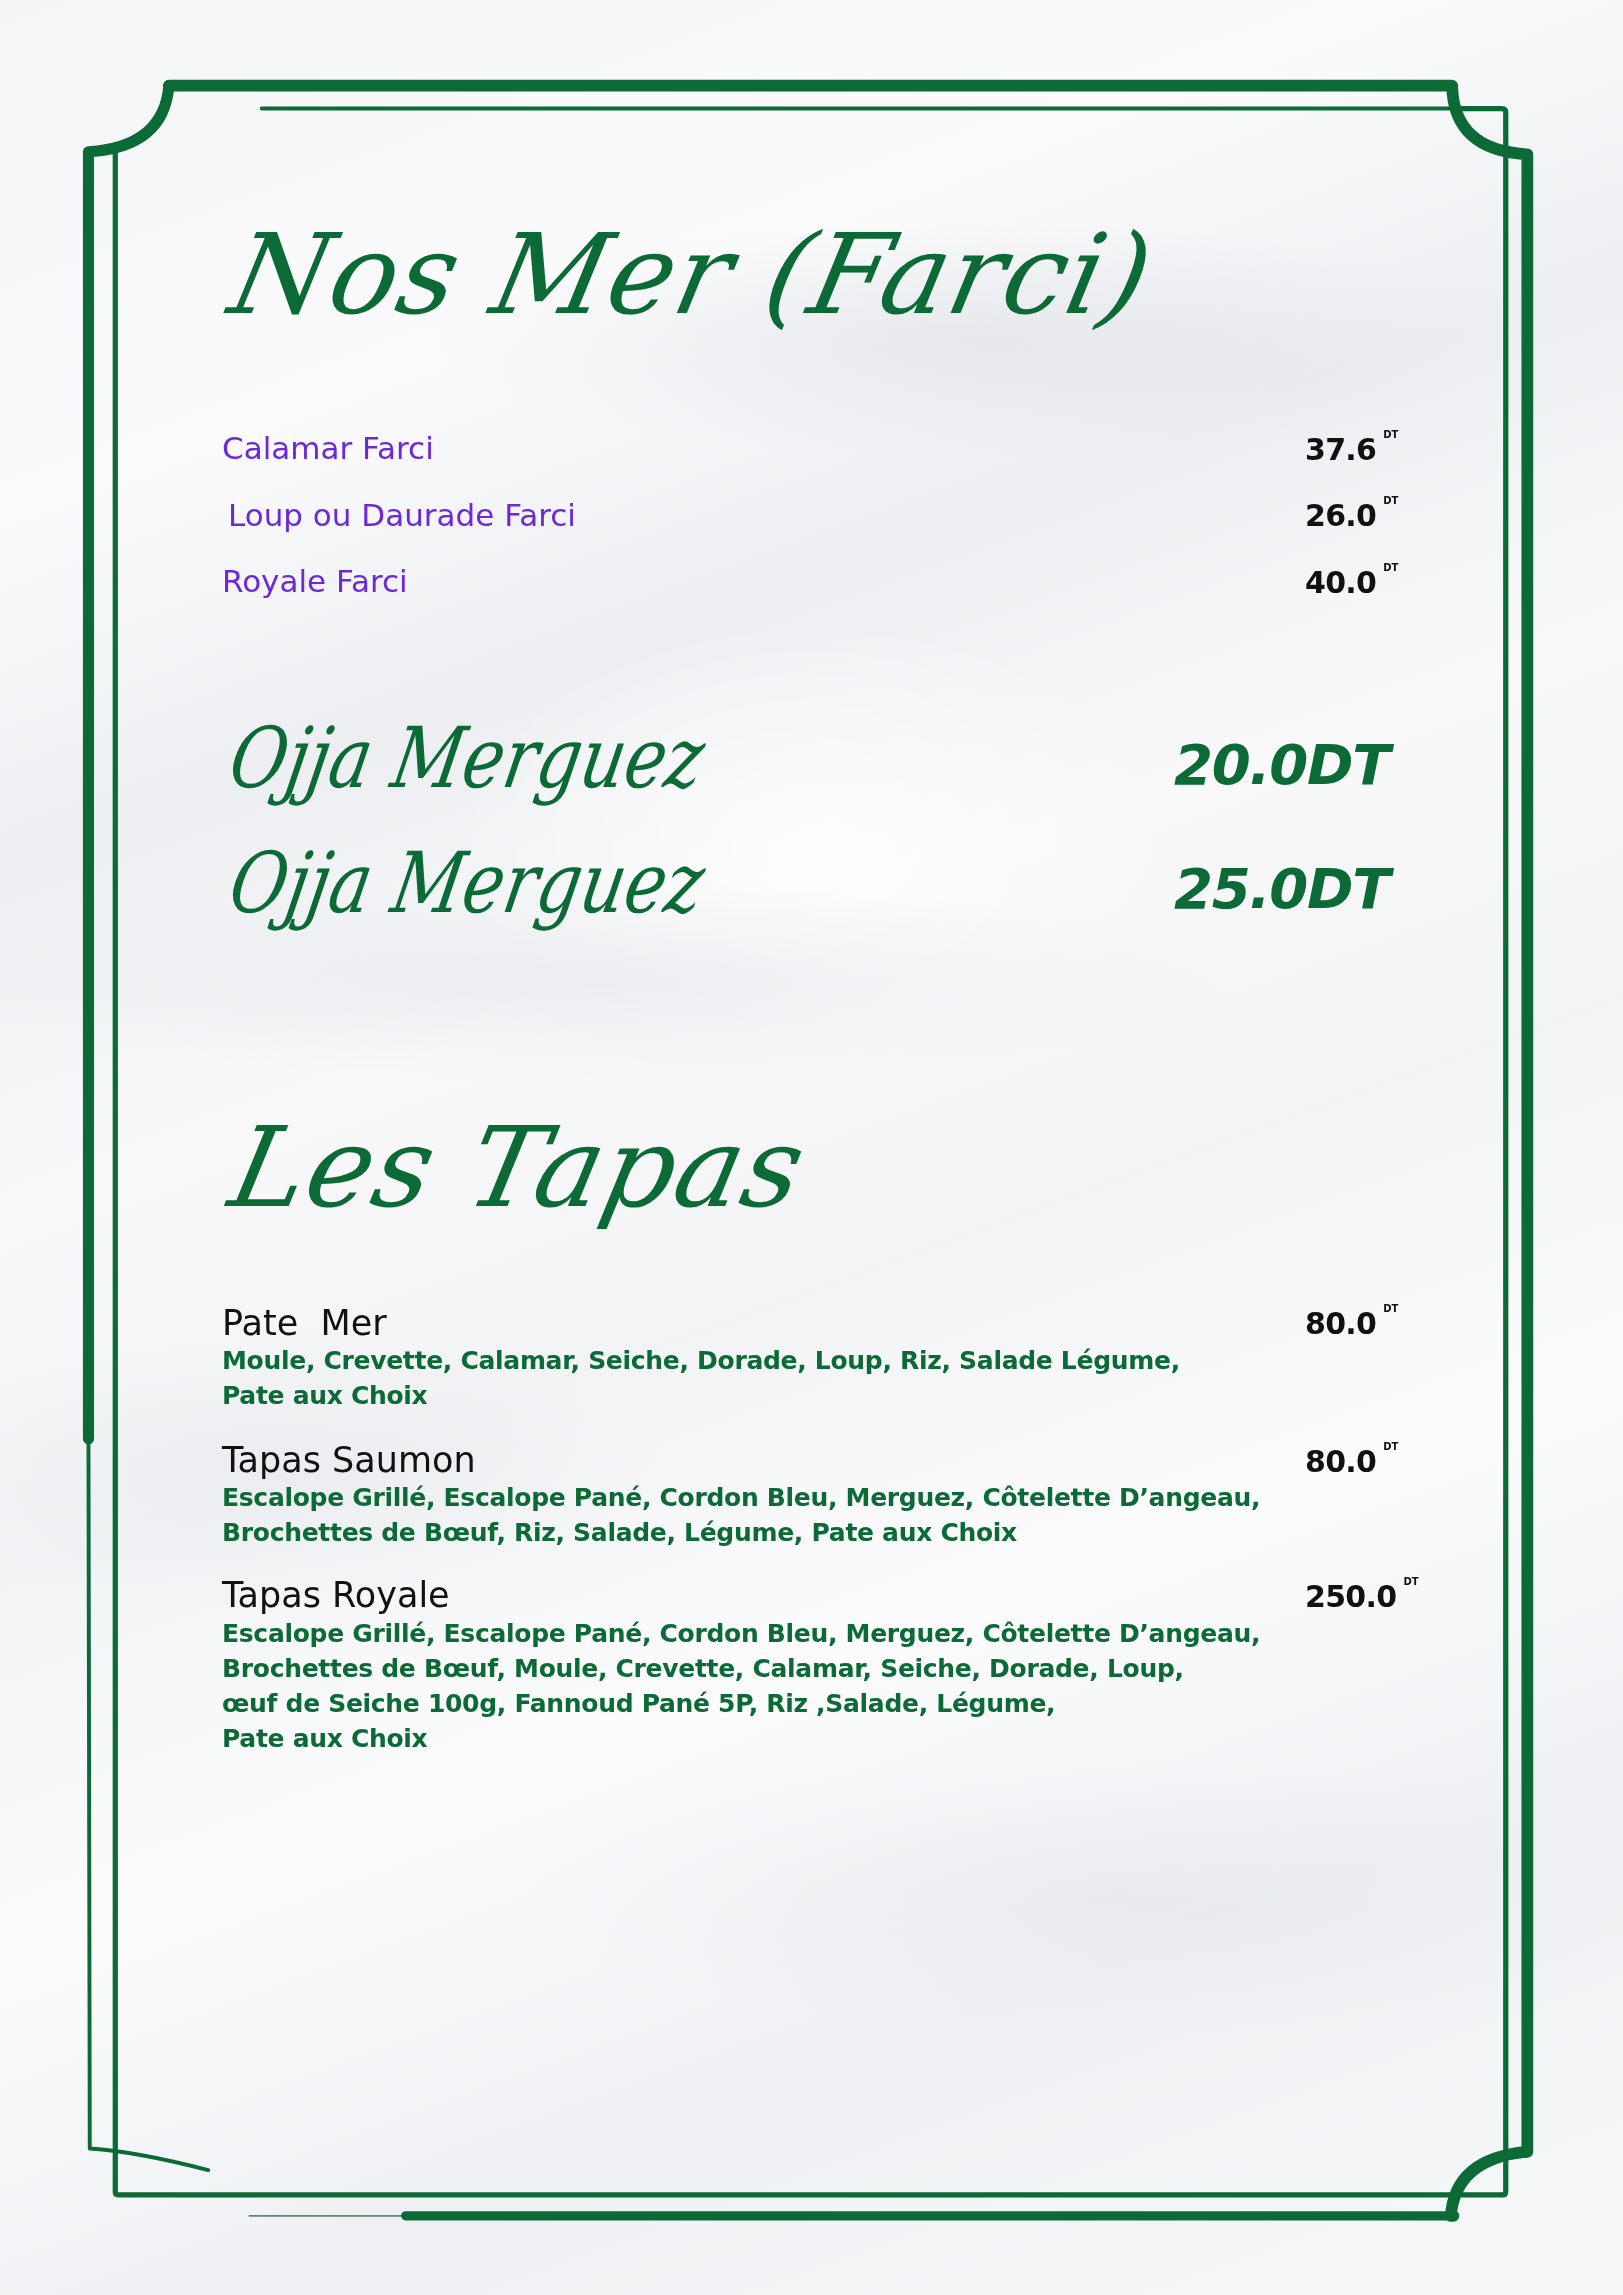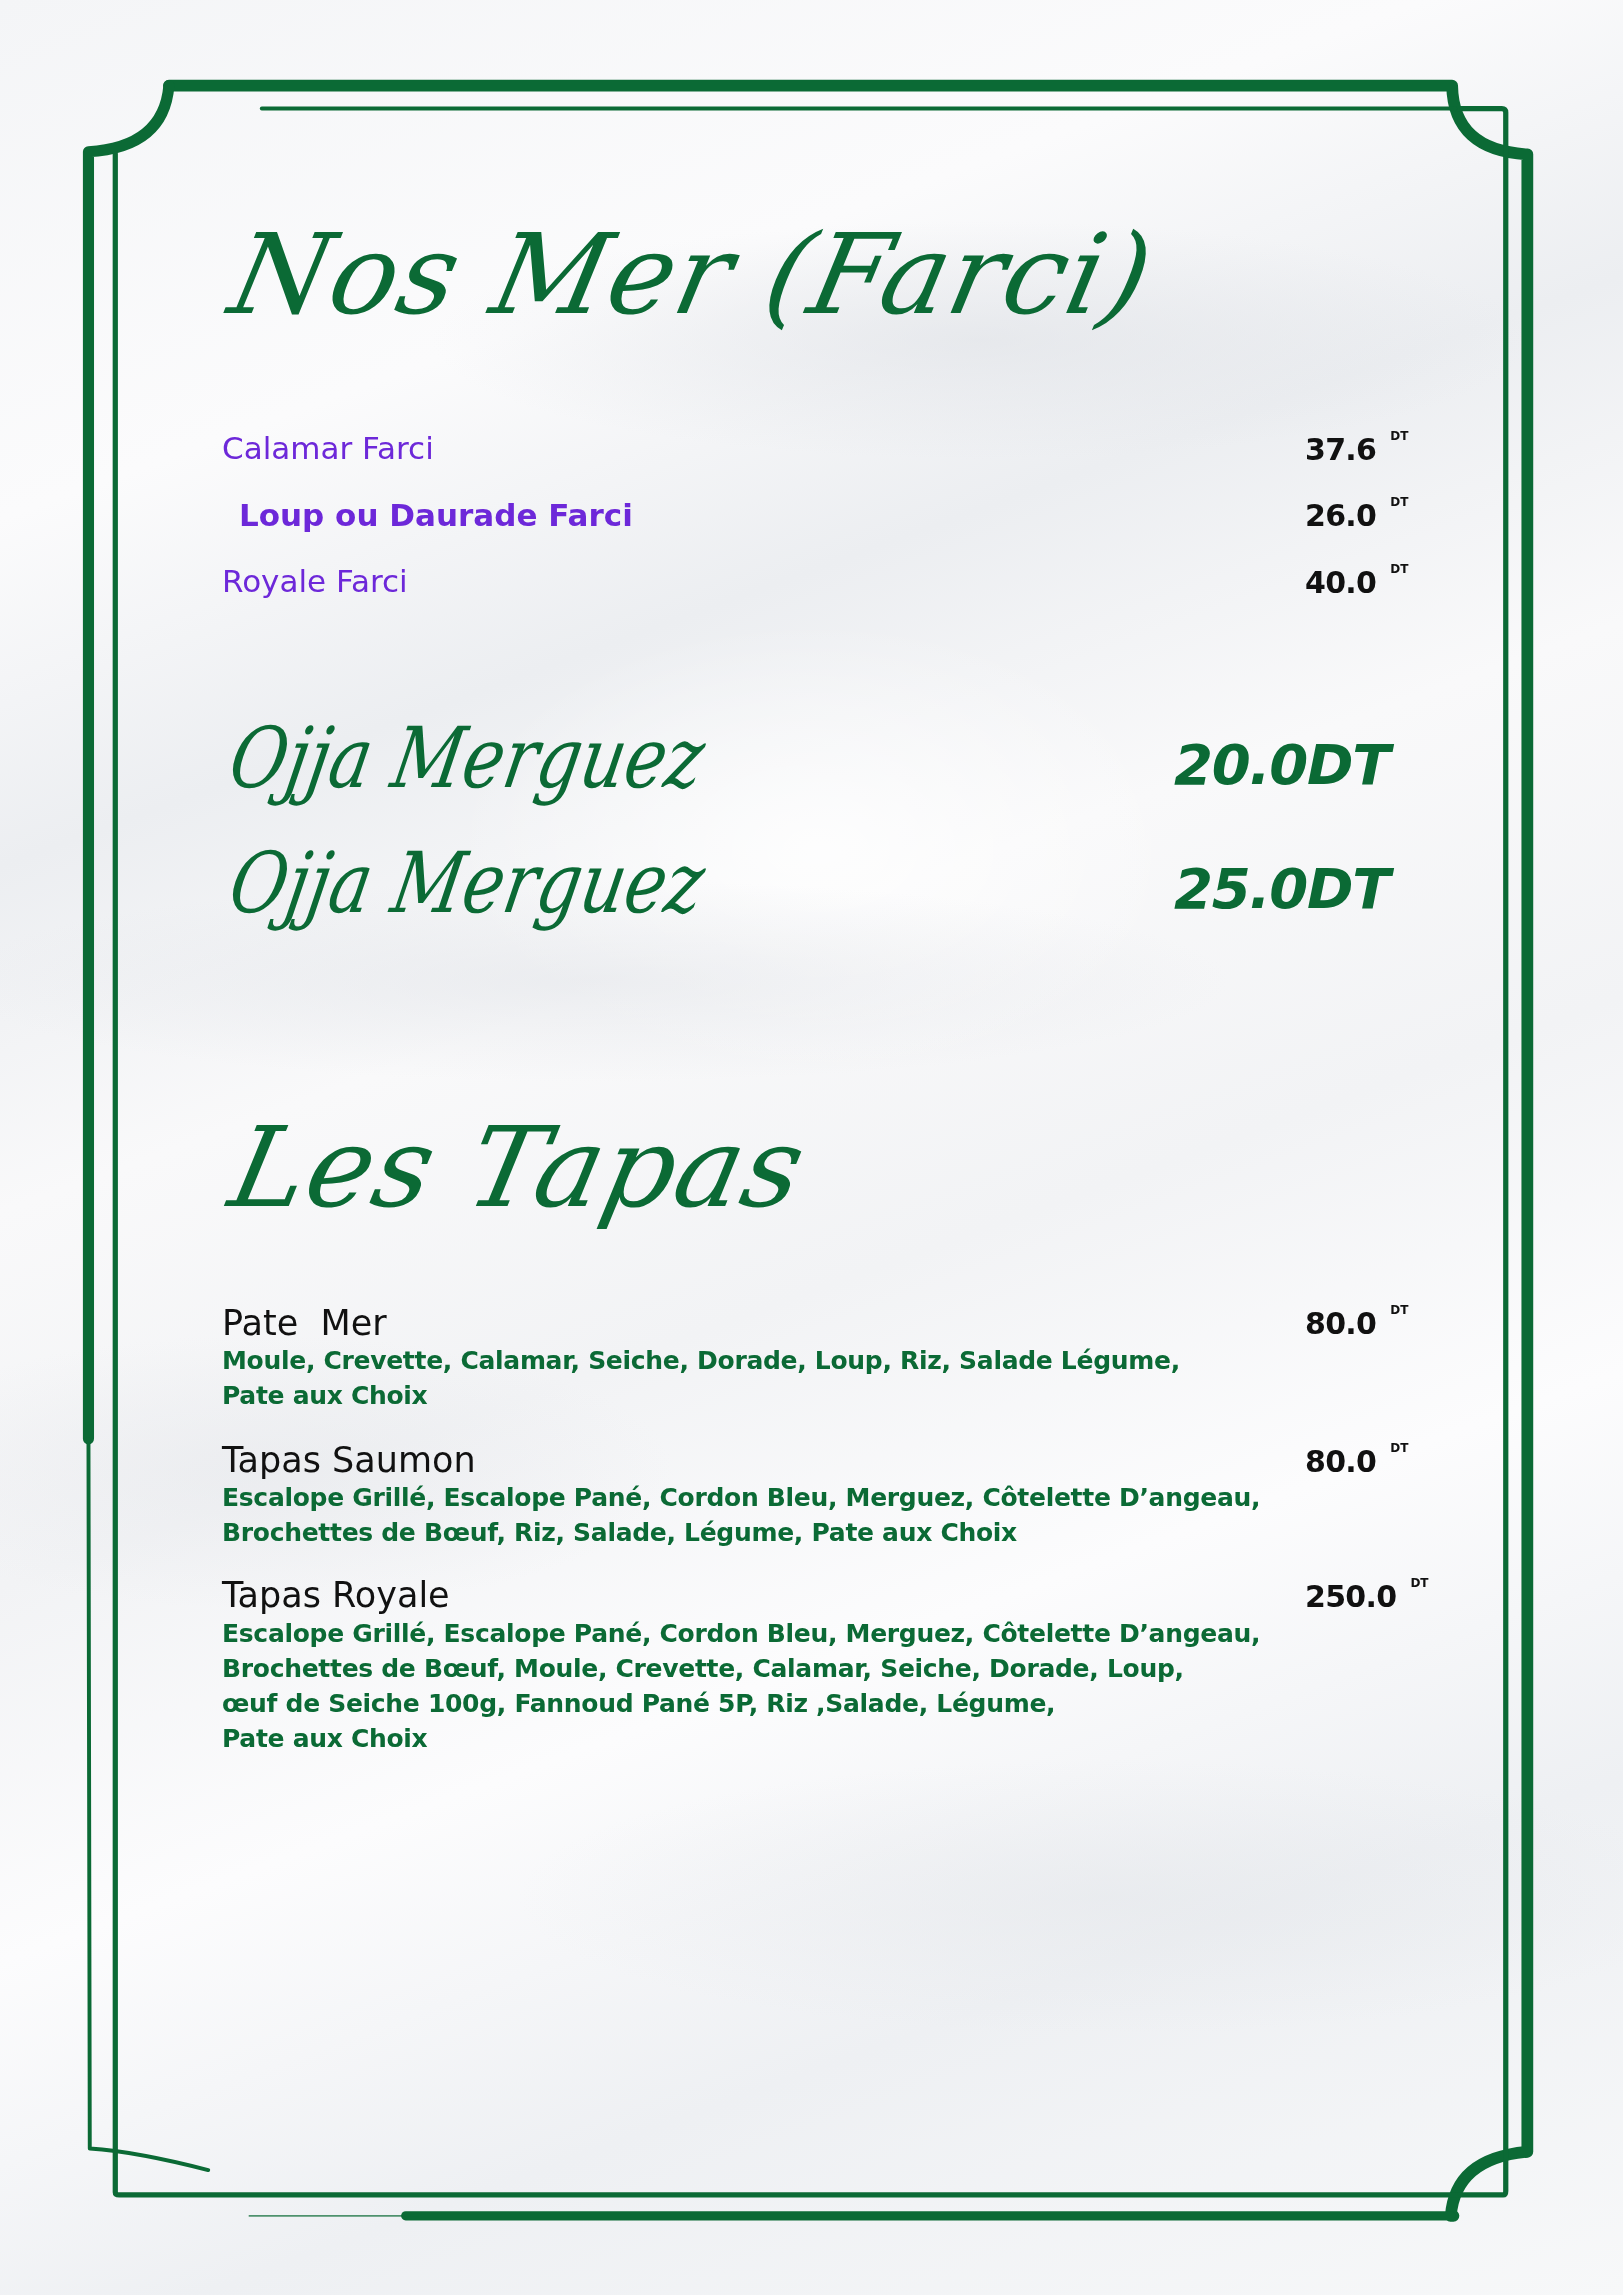--- a/index.html
+++ b/index.html
@@ -19,21 +19,21 @@
   }
   svg.frame { position: absolute; left: 0; top: 0; }
   .abs { position: absolute; }
   .script {
     font-family: "DejaVu Serif", serif; font-style: italic; color: #0b6a35;
     font-weight: normal; letter-spacing: 1.3px; white-space: nowrap;
   }
   .title-lg { font-size: 111px; line-height: 1; transform: skewX(-12deg); transform-origin: left bottom; }
   .item-name { font-family: "DejaVu Sans", sans-serif; font-size: 31px; color: #6d28d9; font-weight: 500; white-space: nowrap; }
   .price { font-family: "DejaVu Sans", sans-serif; font-size: 30px; color: #111; font-weight: bold; white-space: nowrap; letter-spacing: -0.7px; }
-  .price sup { font-size: 12px; vertical-align: top; position: relative; top: -2.6px; margin-left: 14px; letter-spacing: 0; }
+  .price sup { font-size: 10px; vertical-align: top; position: relative; top: -2.6px; margin-left: 7px; letter-spacing: 0; }
   .ojja-name { font-family: "DejaVu Serif", serif; font-style: italic; color: #0b6a35; font-size: 84px; line-height: 1; transform: skewX(-10deg) scaleX(0.82); transform-origin: left bottom; white-space: nowrap; }
   .ojja-price { font-family: "DejaVu Sans", sans-serif; font-style: italic; font-weight: bold; color: #0b6a35; font-size: 56px; line-height: 1; white-space: nowrap; letter-spacing: -1.3px; }
   .tapas-name { font-family: "DejaVu Sans", sans-serif; font-size: 35px; color: #111; white-space: pre; line-height: 1; }
   .tapas-desc { font-family: "DejaVu Sans", sans-serif; font-size: 25px; color: #0b6a35; font-weight: 600; line-height: 35px; white-space: pre-line; letter-spacing: -0.3px; }
 </style>
 </head>
 <body>
 
 <div class="silk"></div>
 
@@ -50,21 +50,21 @@
   </g>
 
   <path d="M 380 3388 L 640 3388" stroke="#0b6a35" stroke-width="3" opacity="0.7"></path>
 </svg>
 
 <div class="abs script title-lg" style="left:222px; top:219px;">Nos Mer (Farci)</div>
 
 <div class="abs item-name" style="left:222px; top:430px;">Calamar Farci</div>
 <div class="abs price" style="left:1305px; top:432px;"><span>37.6</span><sup>DT</sup></div>
 
-<div class="abs item-name" style="left:239px; top:497px;font-weight:bold;">Loup ou Daurade Farci</div>
+<div class="abs item-name" style="left:228px; top:497px;">Loup ou Daurade Farci</div>
 <div class="abs price" style="left:1305px; top:498px;"><span>26.0</span><sup>DT</sup></div>
 
 <div class="abs item-name" style="left:222px; top:563px;">Royale Farci</div>
 <div class="abs price" style="left:1305px; top:565px;"><span>40.0</span><sup>DT</sup></div>
 
 <div class="abs ojja-name" style="left:224px; top:716px;">Ojja Merguez</div>
 <div class="abs ojja-price" style="left:1174px; top:737px;">20.0DT</div>
 
 <div class="abs ojja-name" style="left:224px; top:841px;">Ojja Merguez</div>
 <div class="abs ojja-price" style="left:1174px; top:861px;">25.0DT</div>

